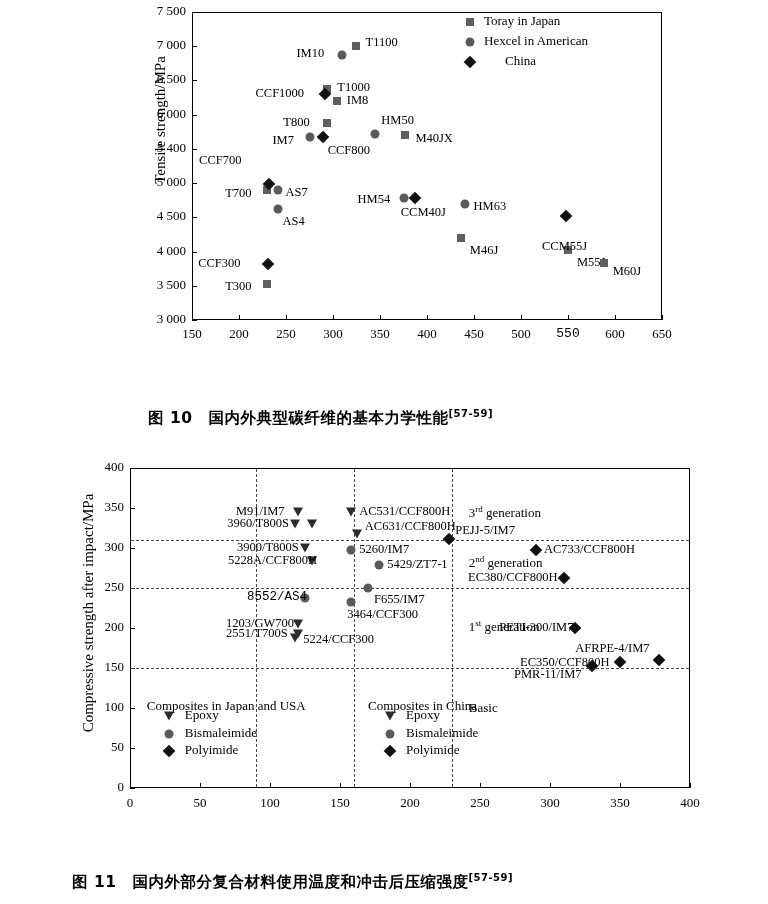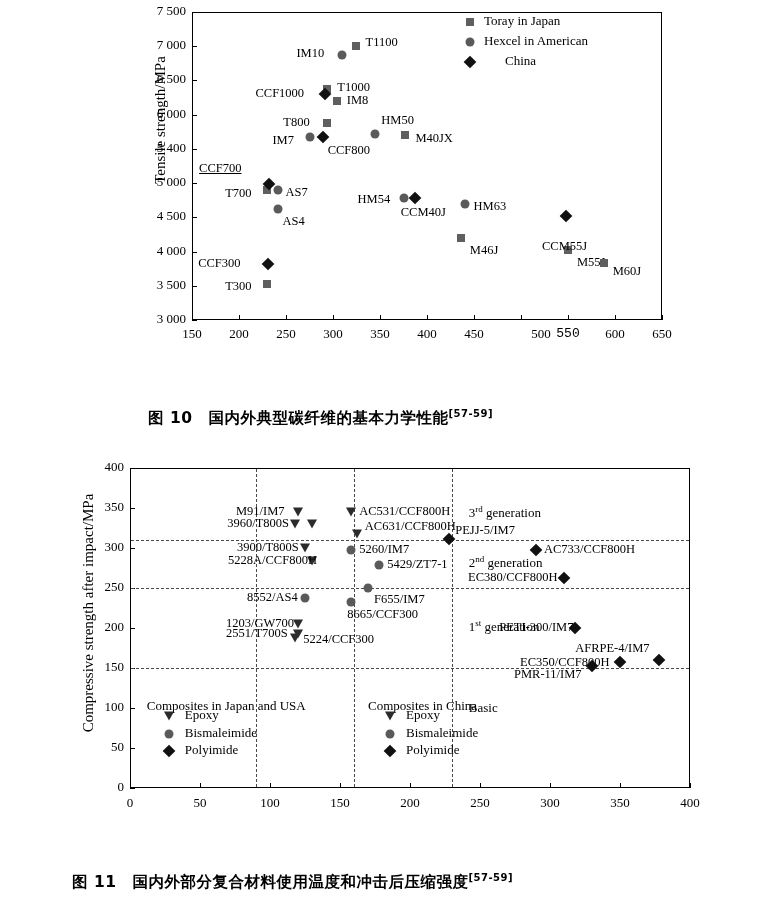--- a/index.html
+++ b/index.html
@@ -172,21 +172,21 @@
         <div class="tick-label x" style="left:261px; top:326px; width:50px;">250</div>
         <div class="tick" style="left:286px; top:315px; width:1px; height:5px;"></div>
         <div class="tick-label x" style="left:308px; top:326px; width:50px;">300</div>
         <div class="tick" style="left:333px; top:315px; width:1px; height:5px;"></div>
         <div class="tick-label x" style="left:355px; top:326px; width:50px;">350</div>
         <div class="tick" style="left:380px; top:315px; width:1px; height:5px;"></div>
         <div class="tick-label x" style="left:402px; top:326px; width:50px;">400</div>
         <div class="tick" style="left:427px; top:315px; width:1px; height:5px;"></div>
         <div class="tick-label x" style="left:449px; top:326px; width:50px;">450</div>
         <div class="tick" style="left:474px; top:315px; width:1px; height:5px;"></div>
-        <div class="tick-label x" style="left:516px; top:326px; width:50px;">500</div>
+        <div class="tick-label x" style="left:496px; top:326px; width:50px;">500</div>
         <div class="tick" style="left:521px; top:315px; width:1px; height:5px;"></div>
         <div class="tick-label x" style="left:543px; top:326px; width:50px;font-family:Liberation Mono, monospace;">550</div>
         <div class="tick" style="left:568px; top:315px; width:1px; height:5px;"></div>
         <div class="tick-label x" style="left:590px; top:326px; width:50px;">600</div>
         <div class="tick" style="left:615px; top:315px; width:1px; height:5px;"></div>
         <div class="tick-label x" style="left:637px; top:326px; width:50px;">650</div>
         <div class="tick" style="left:662px; top:315px; width:1px; height:5px;"></div>
       </div>
     <div id="f10-points">
         <div class="point sq" style="left: 355.56px; top: 46.2222px;"></div>
@@ -221,21 +221,21 @@
         <div class="dlabel" style="left:282.53999999999996px; top:214.12px;">AS4</div>
         <div class="point ci" style="left: 464.6px; top: 203.644px;"></div>
         <div class="dlabel" style="left:473.59999999999997px; top:198.64444444444445px;">HM63</div>
         <div class="point ci" style="left: 403.5px; top: 198.169px;"></div>
         <div class="dlabel" style="left:357.5px; top:192.1688888888889px;">HM54</div>
         <div class="point di" style="left: 325.48px; top: 94.1333px;"></div>
         <div class="dlabel" style="left:255.48000000000002px; top:86.13333333333335px;">CCF1000</div>
         <div class="point di" style="left: 322.66px; top: 136.569px;"></div>
         <div class="dlabel" style="left:327.66px; top:142.5688888888889px;">CCF800</div>
         <div class="point di" style="left: 269.08px; top: 184.48px;"></div>
-        <div class="dlabel" style="left:199.07999999999998px; top:161px;text-decoration:underline;">CCF700</div>
+        <div class="dlabel" style="left:199.07999999999998px; top:153px;">CCF700</div>
         <div class="point di" style="left: 414.78px; top: 198.169px;"></div>
         <div class="dlabel" style="left:400.78px; top:205.1688888888889px;">CCM40J</div>
         <div class="point di" style="left: 566.12px; top: 215.964px;"></div>
         <div class="dlabel" style="left:542px; top:210.96444444444444px;margin-top:28px;">CCM55J</div>
         <div class="point di" style="left: 268.14px; top: 263.876px;"></div>
         <div class="dlabel" style="left:198.14px; top:255.87555555555554px;">CCF300</div>
       </div>
     <div id="f10-legend">
         <div class="point sq" style="left: 470px; top: 22px;"></div>
         <div class="legend-row" style="left:484px; top:13px;">Toray in Japan</div>
@@ -325,23 +325,23 @@
         <div class="dlabel" style="left:544px; top:94.39999999999998px;">AC733/CCF800H</div>
         <div class="point tri" style="left: 312px; top: 112.8px; transform: translate(-50%, -50%);"></div>
         <div class="dlabel" style="left:228px; top:104.80000000000001px;">5228A/CCF800H</div>
         <div class="point ci" style="left: 379.2px; top: 116.8px;"></div>
         <div class="dlabel" style="left:387.20000000000005px; top:108.80000000000001px;">5429/ZT7-1</div>
         <div class="point di" style="left: 564px; top: 130.4px;"></div>
         <div class="dlabel" style="left:468px; top:122.39999999999998px;">EC380/CCF800H</div>
         <div class="point ci" style="left: 368px; top: 140px;"></div>
         <div class="dlabel" style="left:374px; top:144px;">F655/IM7</div>
         <div class="point ci" style="left: 305px; top: 149.6px;"></div>
-        <div class="dlabel" style="left:247px; top:141.60000000000002px;">8552/AS4</div>
+        <div class="dlabel" style="left:247px; top:141.60000000000002px;font-family:Liberation Mono, monospace;">8552/AS4</div>
         <div class="point ci" style="left: 351.2px; top: 153.6px;"></div>
-        <div class="dlabel" style="left:347.20000000000005px; top:158.6px;">8665/CCF300</div>
+        <div class="dlabel" style="left:347.20000000000005px; top:158.6px;">3464/CCF300</div>
         <div class="point tri" style="left: 298px; top: 176px; transform: translate(-50%, -50%);"></div>
         <div class="dlabel" style="left:226px; top:168px;">1203/GW700</div>
         <div class="point di" style="left: 575.2px; top: 180px;"></div>
         <div class="dlabel" style="left:499.20000000000005px; top:172px;">PETI-300/IM7</div>
         <div class="point tri" style="left: 298px; top: 185.6px; transform: translate(-50%, -50%);"></div>
         <div class="dlabel" style="left:226px; top:177.6px;">2551/T700S</div>
         <div class="point tri" style="left: 295.2px; top: 189.6px; transform: translate(-50%, -50%);"></div>
         <div class="dlabel" style="left:303.2px; top:183.60000000000002px;">5224/CCF300</div>
         <div class="point di" style="left: 659.2px; top: 212px;"></div>
         <div class="dlabel" style="left:575.1999999999999px; top:193px;">AFRPE-4/IM7</div>

